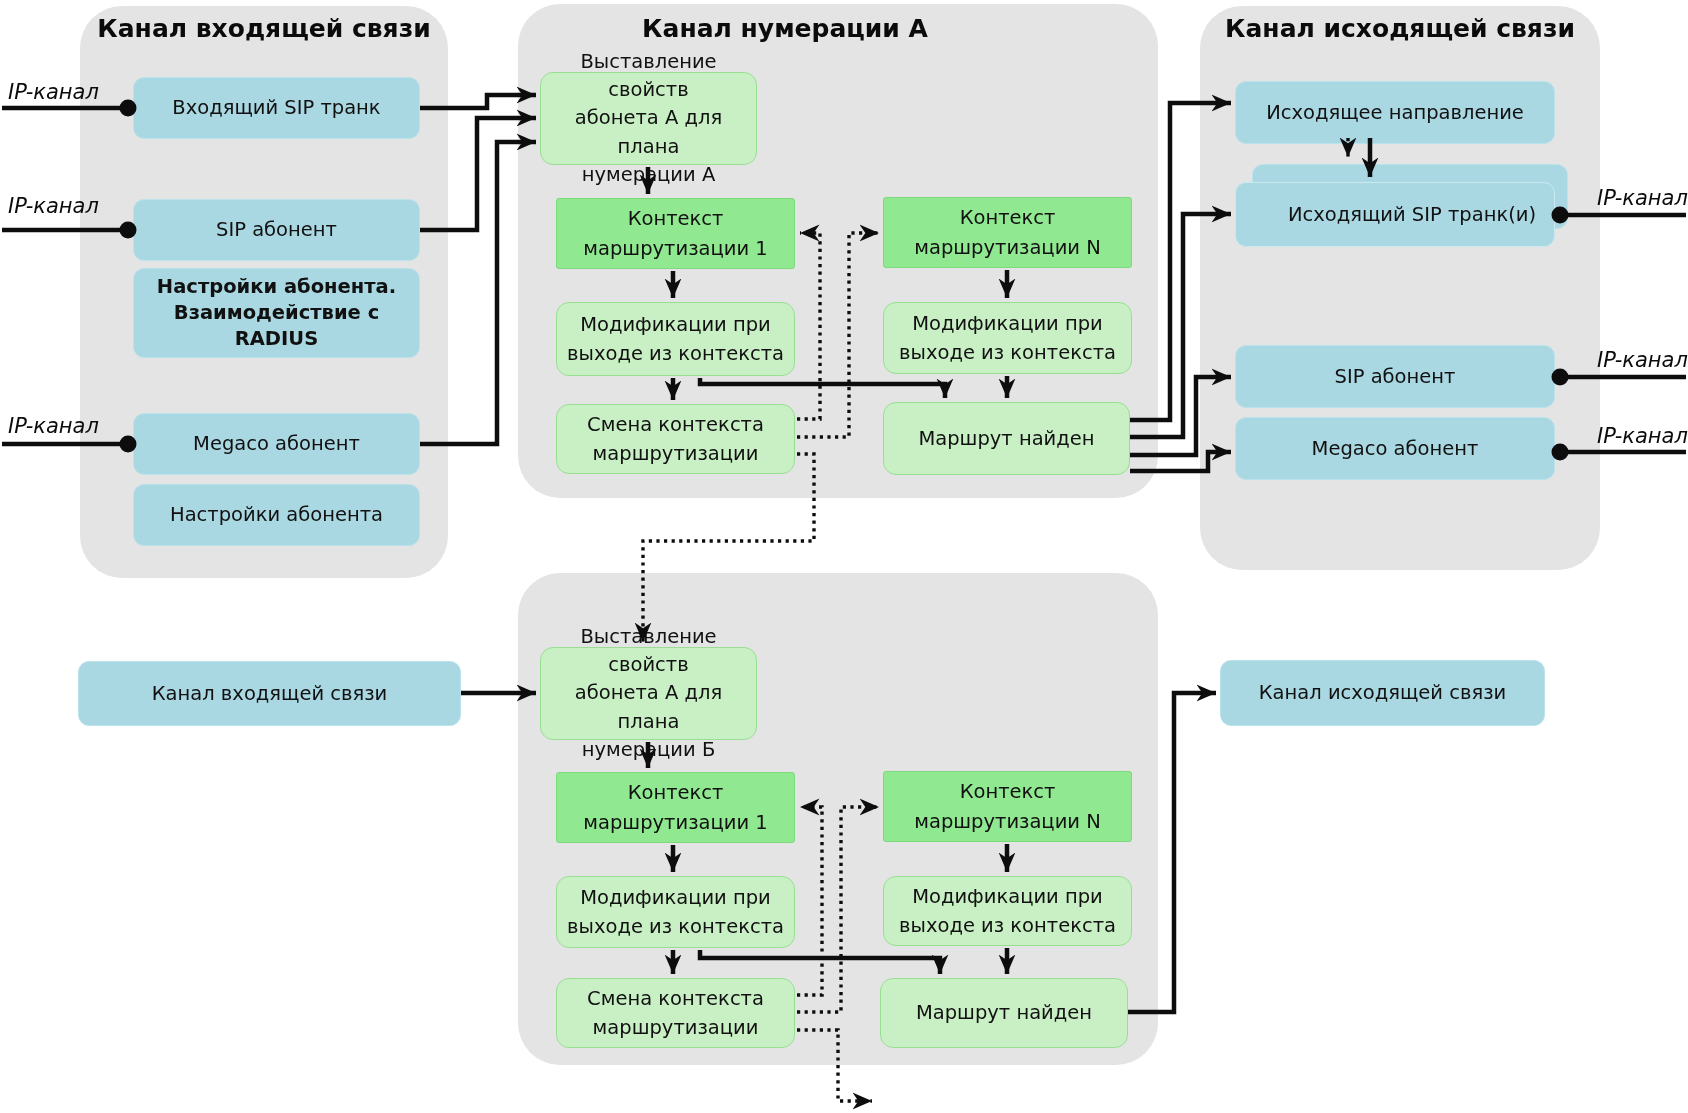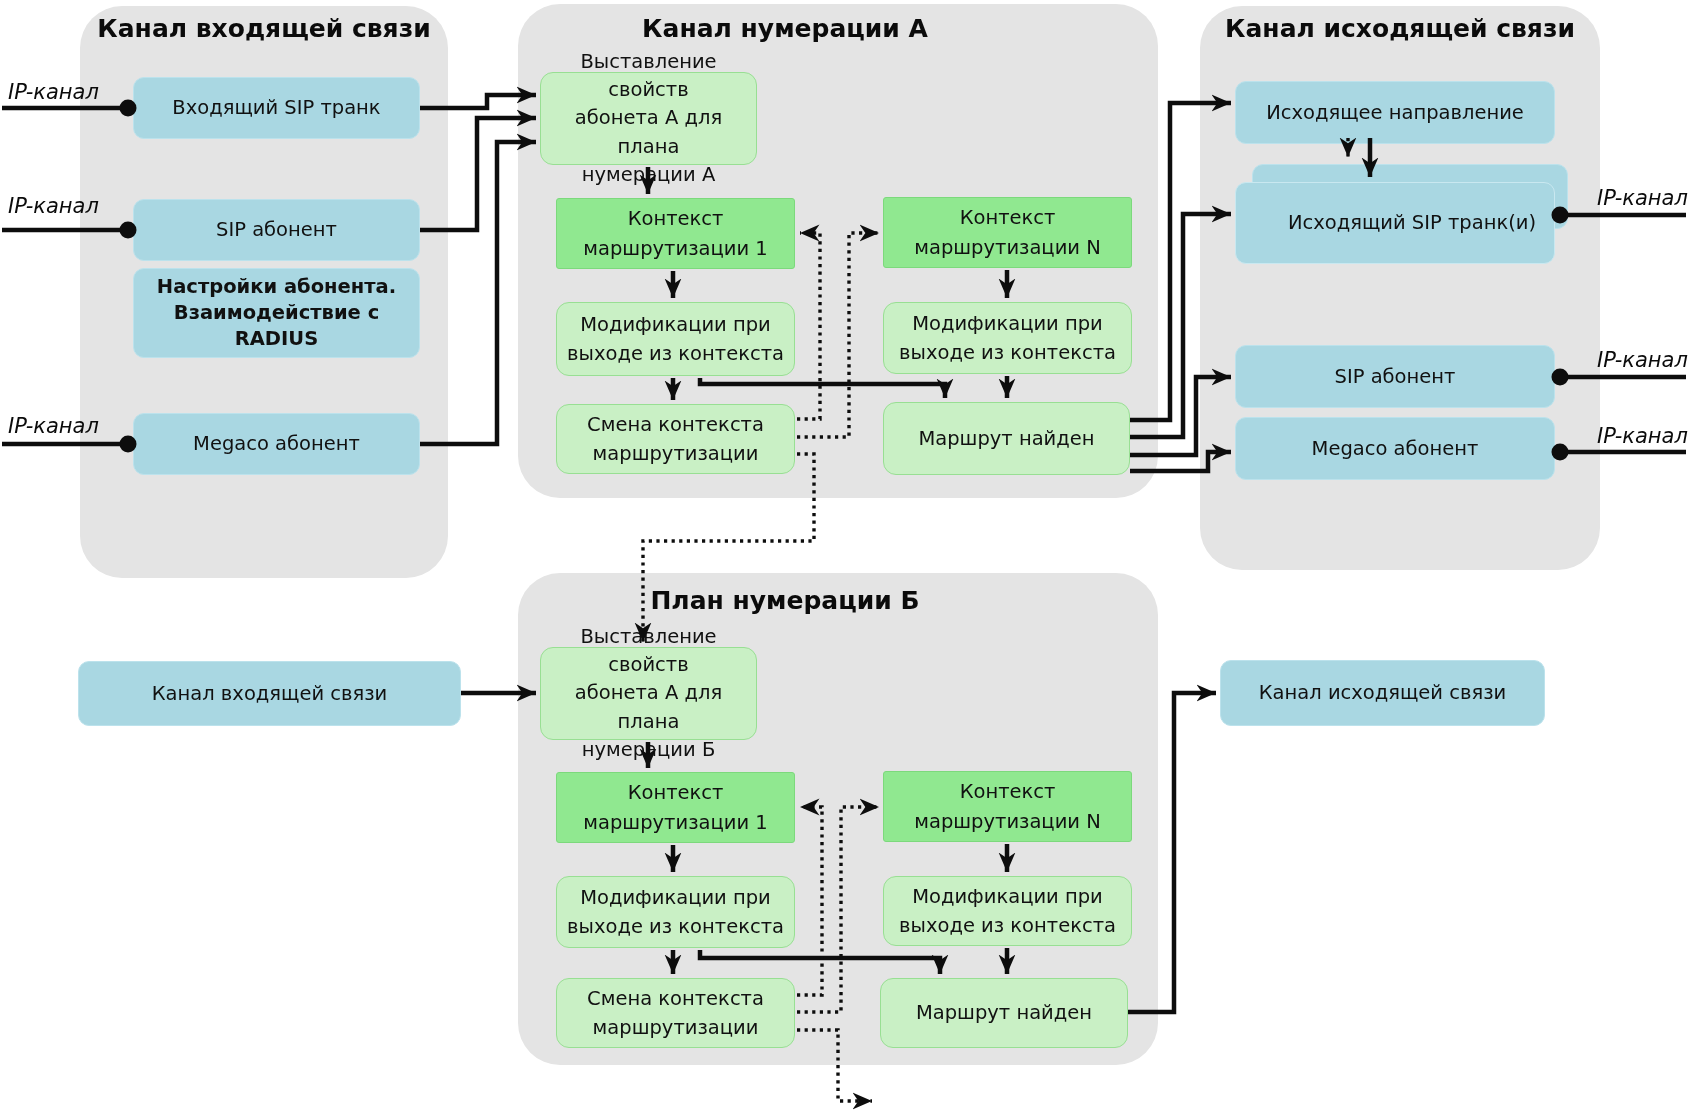--- a/index.html
+++ b/index.html
@@ -39,47 +39,47 @@
   <div class="panel" style="left:80px;top:6px;width:368px;height:572px;"></div>
   <div class="panel" style="left:518px;top:4px;width:640px;height:494px;"></div>
   <div class="panel" style="left:1200px;top:6px;width:400px;height:564px;"></div>
   <div class="panel" style="left:518px;top:573px;width:640px;height:492px;"></div>
 
   <div class="layer-boxes">
 
     <div class="panel-title" style="left:264px;top:14px;">Канал входящей связи</div>
     <div class="panel-title" style="left:785px;top:14px;">Канал нумерации А</div>
     <div class="panel-title" style="left:1400px;top:14px;">Канал исходящей связи</div>
-    <div class="panel-title" style="left:785px;top:586px;">План нумерации Б</div>
 
     <div class="bx blue" style="left:133px;top:77px;width:287px;height:62px;">Входящий SIP транк</div>
     <div class="bx blue" style="left:133px;top:199px;width:287px;height:62px;">SIP абонент</div>
     <div class="bx blue" style="left:133px;top:268px;width:287px;height:90px;line-height:1.35;font-weight:bold;">Настройки абонента.
 Взаимодействие с
 RADIUS</div>
     <div class="bx blue" style="left:133px;top:413px;width:287px;height:62px;">Megaco абонент</div>
+    <div class="bx blue" style="left:133px;top:484px;width:287px;height:62px;">Настройки абонента</div>
 
     <div class="bx g1" style="left:540px;top:72px;width:217px;height:93px;line-height:1.45;">Выставление свойств
 абонета А для плана
 нумерации А</div>
     <div class="bx g2" style="left:556px;top:198px;width:239px;height:71px;">Контекст
 маршрутизации 1</div>
     <div class="bx g2" style="left:883px;top:197px;width:249px;height:71px;">Контекст
 маршрутизации N</div>
     <div class="bx g1" style="left:556px;top:302px;width:239px;height:74px;">Модификации при
 выходе из контекста</div>
     <div class="bx g1" style="left:883px;top:302px;width:249px;height:72px;">Модификации при
 выходе из контекста</div>
     <div class="bx g1" style="left:556px;top:404px;width:239px;height:70px;">Смена контекста
 маршрутизации</div>
     <div class="bx g1" style="left:883px;top:402px;width:247px;height:73px;">Маршрут найден</div>
 
     <div class="bx blue" style="left:1235px;top:73px;width:320px;height:63px;margin-top:8px;">Исходящее направление</div>
     <div class="bx blue" style="left:1252px;top:164px;width:316px;height:65px;"></div>
-    <div class="bx blue" style="left:1235px;top:182px;width:320px;height:82px;border:1.5px solid #c9e8f0;padding-left:34px;">Исходящий SIP транк(и)</div>
+    <div class="bx blue" style="left:1235px;top:182px;width:320px;height:65px;border:1.5px solid #c9e8f0;padding-left:34px;">Исходящий SIP транк(и)</div>
     <div class="bx blue" style="left:1235px;top:345px;width:320px;height:63px;">SIP абонент</div>
     <div class="bx blue" style="left:1235px;top:417px;width:320px;height:63px;">Megaco абонент</div>
 
     <div class="bx blue" style="left:78px;top:661px;width:383px;height:65px;">Канал входящей связи</div>
     <div class="bx blue" style="left:1220px;top:660px;width:325px;height:66px;">Канал исходящей связи</div>
 
     <div class="bx g1" style="left:540px;top:647px;width:217px;height:93px;line-height:1.45;">Выставление свойств
 абонета А для плана
 нумерации Б</div>
     <div class="bx g2" style="left:556px;top:772px;width:239px;height:71px;">Контекст

